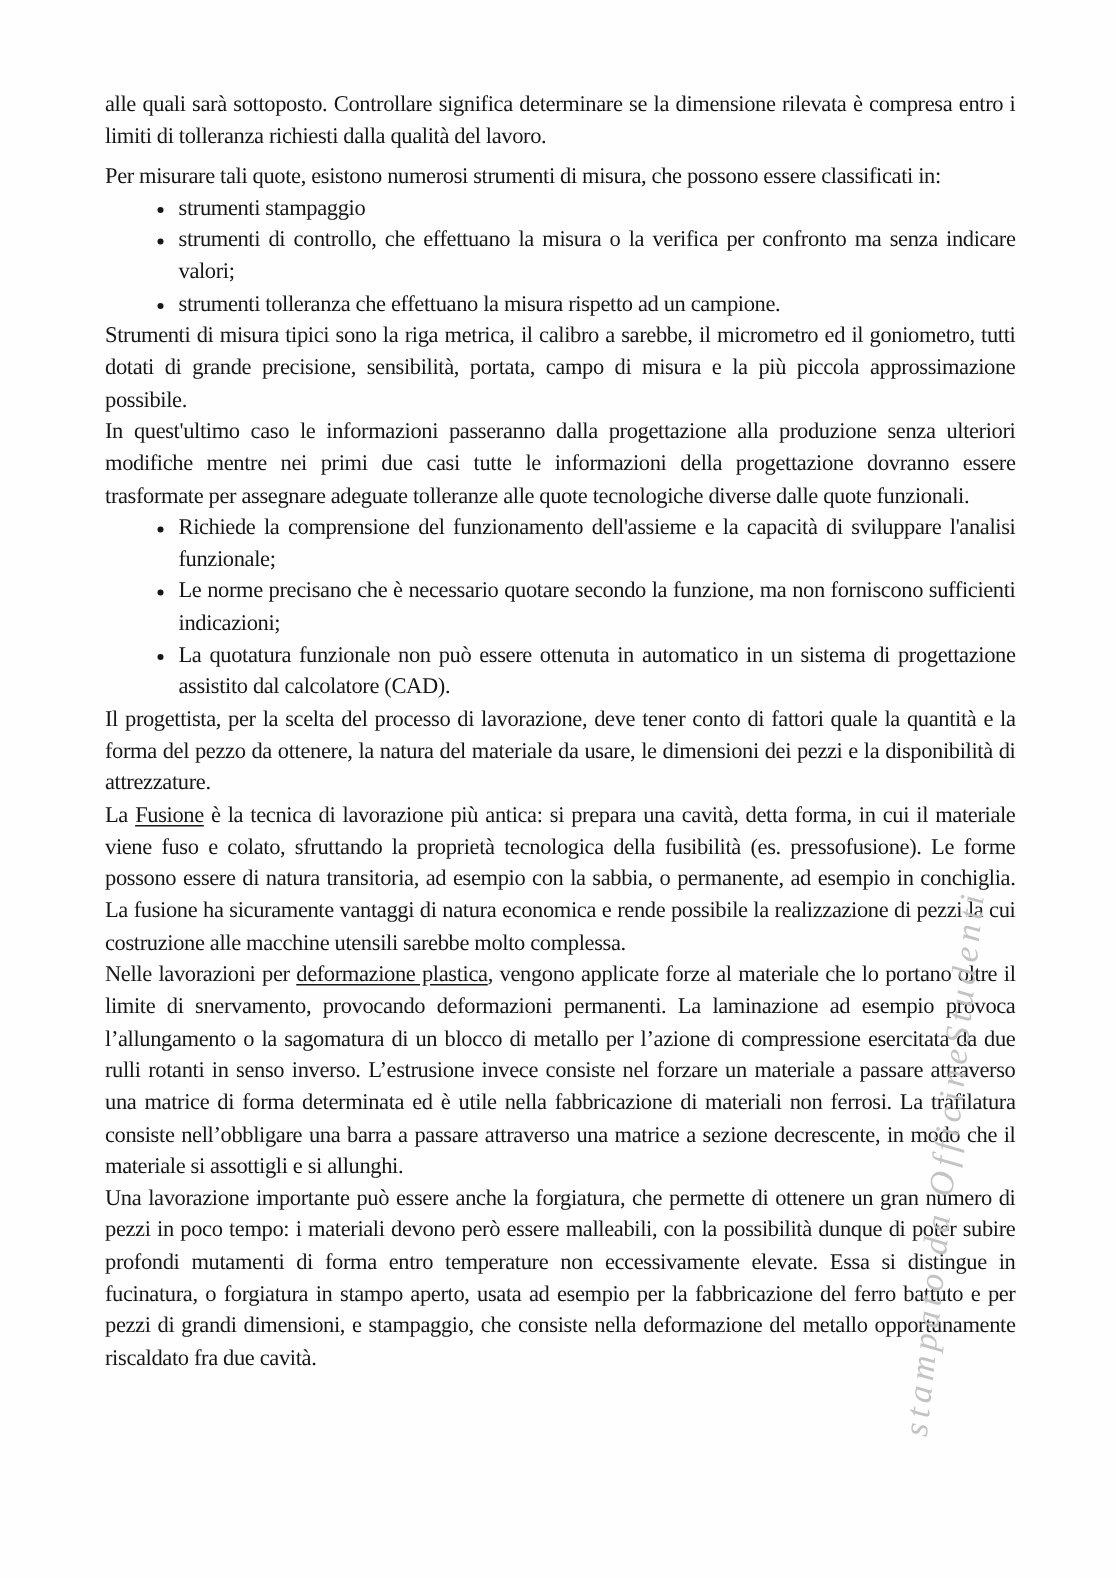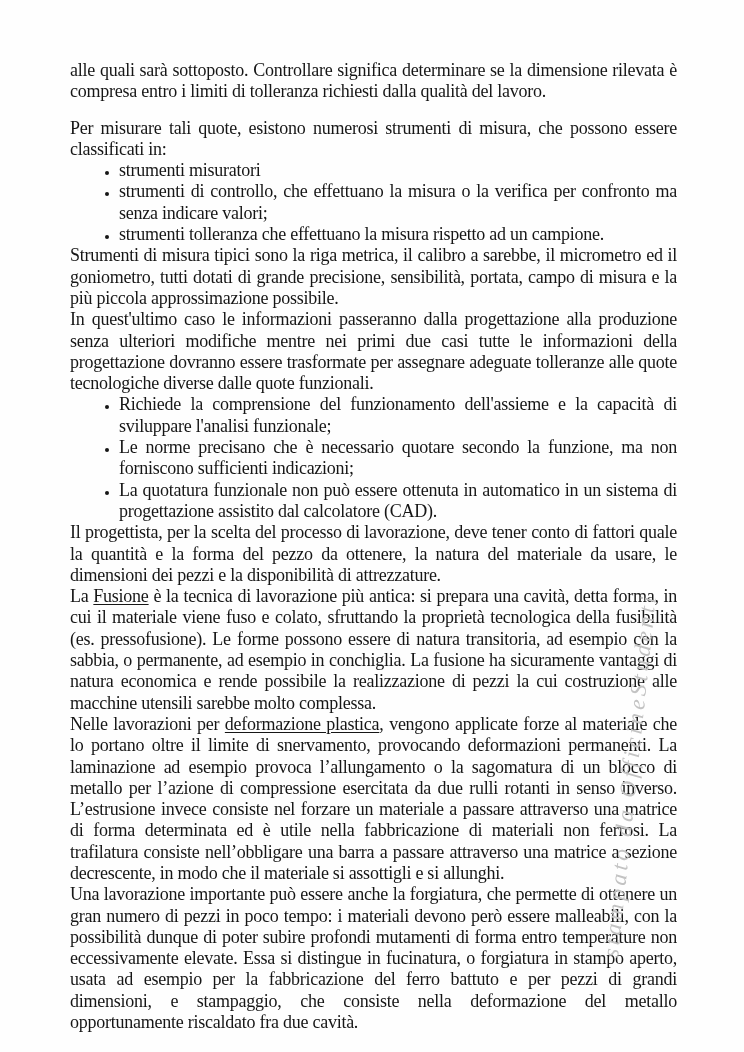--- a/index.html
+++ b/index.html
@@ -18,30 +18,30 @@
   .page {
     position: absolute;
     inset: 0;
     background: #fefefe;
   }
   .content {
     position: absolute;
     top: 60px;
     left: 70px;
     width: 607px;
-    font-size: 18px;
+    font-size: 15px;
     line-height: 21.3px;
     letter-spacing: -0.25px;
     text-align: justify;
   }
   p.para {
     margin: 0;
   }
   p.gap-before {
-    margin-top: 15px;
+    margin-top: 5px;
   }
   p.biggap-before {
   }
   ul.blist {
     margin: 0;
     padding: 0 0 0 49px;
     text-align: justify;
   }
   ul.blist li {
     margin: 0;
@@ -76,21 +76,21 @@
 
 <div class="page">
 
   <div class="content">
 
     <p class="para">alle quali sarà sottoposto. Controllare significa determinare se la dimensione rilevata è compresa entro i limiti di tolleranza richiesti dalla qualità del lavoro.</p>
 
     <p class="para gap-before">Per misurare tali quote, esistono numerosi strumenti di misura, che possono essere classificati in:</p>
 
     <ul class="blist">
-      <li>strumenti misuratori</li>
+      <li>strumenti stampaggio</li>
       <li>strumenti di controllo, che effettuano la misura o la verifica per confronto ma senza indicare valori;</li>
       <li>strumenti tolleranza che effettuano la misura rispetto ad un campione.</li>
     </ul>
 
     <p class="para">Strumenti di misura tipici sono la riga metrica, il calibro a sarebbe, il micrometro ed il goniometro, tutti dotati di grande precisione, sensibilità, portata, campo di misura e la più piccola approssimazione possibile.</p>
 
 
     <p class="para">In quest'ultimo caso le informazioni passeranno dalla progettazione alla produzione senza ulteriori modifiche mentre nei primi due casi tutte le informazioni della progettazione dovranno essere trasformate per assegnare adeguate tolleranze alle quote tecnologiche diverse dalle quote funzionali.</p>
 
 

